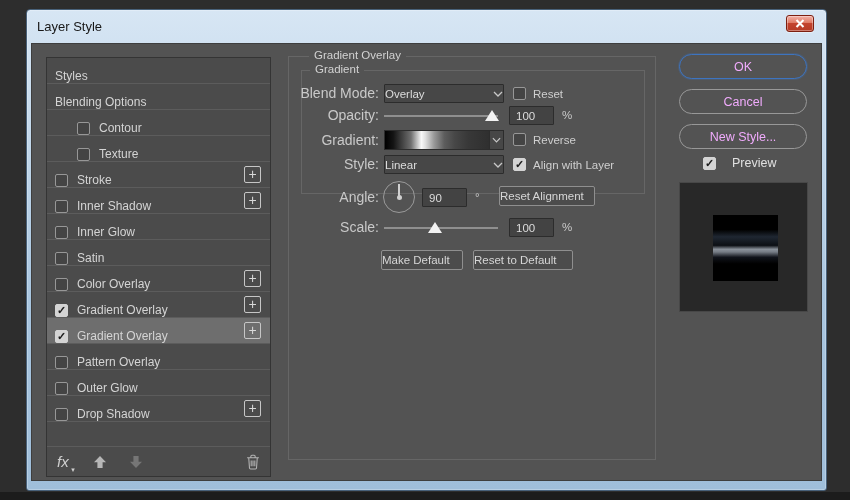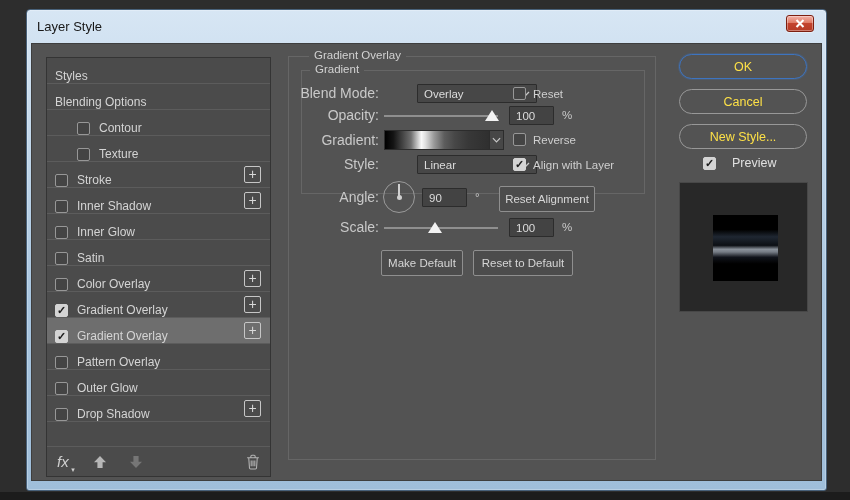--- a/index.html
+++ b/index.html
@@ -46,49 +46,49 @@
   
   .fieldset { position:absolute; border:1px solid #6a6a6a; }
   .legend { position:absolute; top:-8px; background:#535353; padding:0 5px;
     font-size:11.5px; color:#d2d2d2; white-space:nowrap; }
   .main-panel { left:256px; top:12px; width:368px; height:404px; border-color:#666; }
   .inner-box { position:absolute; left:12px; top:13px; width:344px; height:124px; border:1px solid #666; }
 
   .flabel { position:absolute; left:0; width:90px; text-align:right; font-size:14px;
     color:#c9c9c9; line-height:19px; }
   .dropdown { position:absolute; height:19px; background:#474747; border:1px solid #2c2c2c;
-    display:flex; align-items:center; padding:0 6px; border-radius:1px;margin-left:33px; }
+    display:flex; align-items:center; padding:0 0; border-radius:1px; }
   .dropdown .dd-label { font-size:11.5px; color:#dcdcdc; flex:1; }
   .numfield { position:absolute; width:45px; height:19px; background:#434343; border:1px solid #2c2c2c;
     color:#dcdcdc; font-size:11.5px; font-family:"Liberation Sans",sans-serif; padding:0 6px; border-radius:1px; }
   .unit { position:absolute; font-size:11.5px; color:#c9c9c9; line-height:19px; }
   .slider { position:absolute; width:114px; height:14px; }
   .slider .track { position:absolute; left:0; right:0; top:7px; height:2px; background:#8f8f8f; }
   .slider .thumb { position:absolute; top:2px; width:0; height:0;
     border-left:7px solid transparent; border-right:7px solid transparent;
     border-bottom:11px solid #f2f2f2; }
   .dial { position:absolute; width:32px; height:32px; border:1px solid #9a9a9a; border-radius:50%; }
   .dial .needle { position:absolute; left:50%; top:2px; width:2px; height:13px; margin-left:-1px; background:#d0d0d0; }
   .dial .hub { position:absolute; left:50%; top:50%; width:5px; height:5px; margin:-2.5px 0 0 -2.5px;
     border-radius:50%; background:#d0d0d0; }
-  .gray-btn { position:absolute; height:26px; background:#4c4c4c; border:1px solid #8f8f8f;
-    border-radius:2px; color:#d6d6d6; font-size:11.5px; text-align:center; line-height:18px; }
+  .gray-btn { position:absolute; height:20px; background:#4c4c4c; border:1px solid #8f8f8f;
+    border-radius:2px; color:#d6d6d6; font-size:11.5px; text-align:left; line-height:18px; }
   .cb-row { position:absolute; display:flex; align-items:center; }
   .cb-row .cb { margin-right:7px; }
   .cb-row .cb-label { font-size:11.5px; color:#cfcfcf; }
   .grad-swatch { position:absolute; left:95px; top:73px; width:105px; height:20px;
     border:1px solid #2c2c2c; border-right:none;
     background:linear-gradient(90deg,#000 0%,#141414 8%,#6f6f6f 25%,#f8f8f8 35%,#dedede 39%,
       #9a9a9a 47%,#5d5d5d 57%,#474747 67%,#383838 80%,#2f2f2f 100%); }
   .grad-dd { position:absolute; left:200px; top:73px; width:15px; height:20px; background:#474747;
     border:1px solid #2c2c2c; display:flex; align-items:center; justify-content:center; }
 
   
   .pill { position:absolute; left:647px; width:128px; height:25px; border-radius:13px;
-    background:#535353; border:1px solid #989898; color:#fde047; font-size:12.5px;
+    background:#535353; border:1px solid #989898; color:#f0abfc; font-size:12.5px;
     display:flex; align-items:center; justify-content:center; }
   .pill.ok { border:1.5px solid #3d74c0; box-shadow:0 0 0 1px rgba(61,116,192,.25); }
   .preview-row { position:absolute; left:671px; top:112px; display:flex; align-items:center; }
   .preview-row .cb { margin-right:8px; }
   .preview-row .cb-label { font-size:12.5px; color:#e0e0e0;margin-left:8px; }
   .thumb-box { position:absolute; left:647px; top:138px; width:129px; height:130px;
     background:#282828; border:1px solid #474747; }
   .thumb-fx { position:absolute; left:33px; top:32px; width:65px; height:66px;
     background:linear-gradient(#000 0%,#000 22%,#1f2732 33%,#141920 41%,#0c0f14 46%,
       #8a919a 52%,#767c85 56%,#10131a 64%,#000 74%,#000 100%); }

